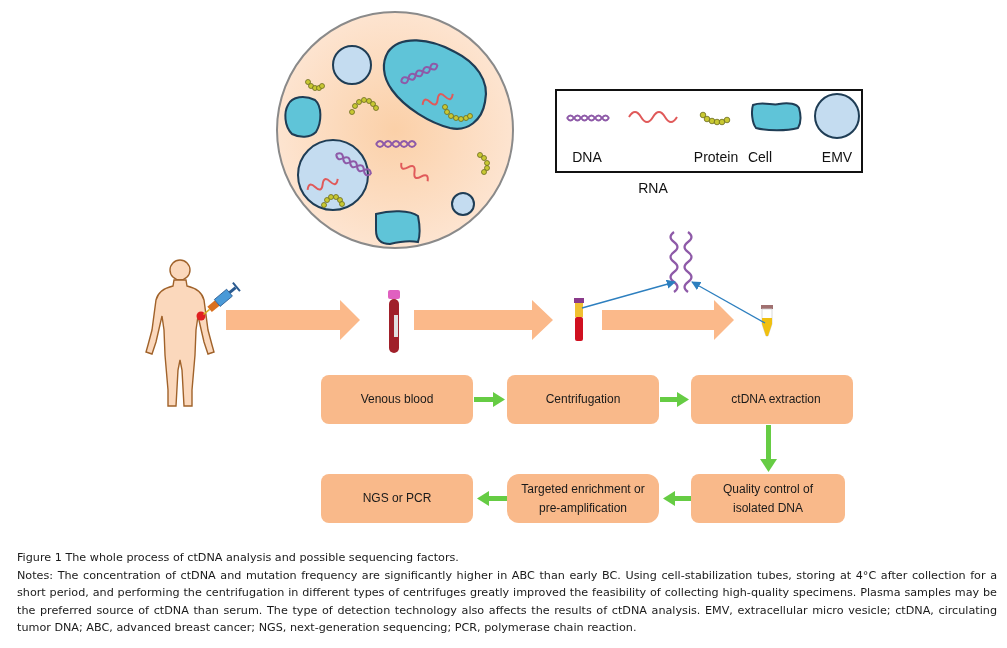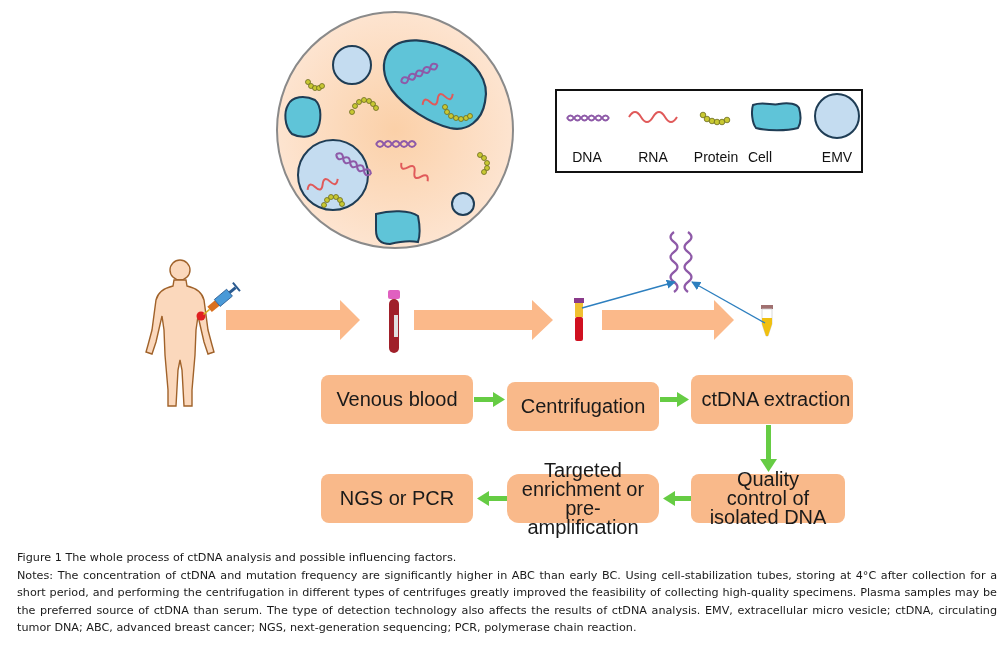--- a/index.html
+++ b/index.html
@@ -1,18 +1,18 @@
 <!DOCTYPE html>
 <html><head>
 <meta charset="utf-8">
 <style>
   html, body { margin:0; padding:0; background:#ffffff; }
   body { width:1007px; height:648px; position:relative; overflow:hidden; font-family:"Liberation Sans", sans-serif; }
   .abs { position:absolute; }
-  .box { position:absolute; background:#f9b98a; border-radius:8px; display:flex; align-items:center; justify-content:center; text-align:center; color:#1a1a1a; font-size:20px; line-height:19px; font-family:"Liberation Sans", sans-serif; }
+  .box { position:absolute; background:#f9b98a; border-radius:8px; display:flex; align-items:center; justify-content:center; text-align:center; color:#1a1a1a; font-size:12px; line-height:19px; font-family:"Liberation Sans", sans-serif; }
   .legend { position:absolute; left:555px; top:89px; width:308px; height:84px; border:2px solid #111; box-sizing:border-box; background:#fff;padding-left:16px; }
   .legend-label { position:absolute; top:58px; font-size:14px; color:#111; font-family:"Liberation Sans", sans-serif; width:70px; text-align:center; }
   .caption { position:absolute; left:17px; top:549px; width:980px; font-family:"DejaVu Sans", sans-serif; font-size:11.2px; line-height:17.6px; color:#1a1a1a; }
   .caption p { margin:0; text-align:justify; }
   .caption b { font-weight:normal; }
 </style>
 </head>
 <body>
 
 <svg class="abs" style="left:270px;top:0;" width="250" height="250">
@@ -97,21 +97,21 @@
         <circle cx="150" cy="28" r="2.8"></circle>
         <circle cx="155" cy="30" r="2.8"></circle>
         <circle cx="160" cy="31" r="2.8"></circle>
         <circle cx="165" cy="31" r="2.8"></circle>
         <circle cx="170" cy="29" r="2.8"></circle>
     </g>
     <path d="M196,14 C206,10 216,15 222,13 C232,11 240,13 242,17 C244,24 244,32 241,37 C230,40 210,40 199,37 C195,32 194,20 196,14 Z" fill="#5fc4d8" stroke="#1f3d55" stroke-width="2"></path>
     <circle cx="280" cy="25" r="22" fill="#c4dcf0" stroke="#1f3d55" stroke-width="2"></circle>
   </svg>
   <span class="legend-label" style="left:-5px;">DNA</span>
-  <span class="legend-label" style="left:61px;">RNA</span>
+  <span class="legend-label" style="left:61px;margin-top:31px;">RNA</span>
   <span class="legend-label" style="left:124px;">Protein</span>
   <span class="legend-label" style="left:168px;">Cell</span>
   <span class="legend-label" style="left:245px;">EMV</span>
 </div>
 
 <svg class="abs" style="left:140px;top:220px;" width="680" height="200">
 
   <g fill="#fbd8bc" stroke="#a0622a" stroke-width="1.4">
     <circle cx="40" cy="50" r="10"></circle>
     <path d="M34,60 L46,60 L47,66 C56,68 62,72 64,80 L68,110 L72,125 L74,132 L68,134 L64,122 L58,96 L56,110 L55,135 L52,170 L52,186 L44,186 L42,150 L40,140 L38,150 L36,186 L28,186 L28,170 L25,135 L24,110 L22,96 L16,122 L12,134 L6,132 L8,125 L12,110 L16,80 C18,72 24,68 33,66 Z"></path>
@@ -160,21 +160,21 @@
       <path d="M0,0 L10,5 L0,10 Z" fill="#2d7fbf"></path>
     </marker>
   </defs>
   <line x1="442" y1="88" x2="535" y2="62" stroke="#2d7fbf" stroke-width="1.3" marker-end="url(#ab)"></line>
   <line x1="625" y1="103" x2="552" y2="62" stroke="#2d7fbf" stroke-width="1.3" marker-end="url(#ab)"></line>
 </svg>
 
 <div class="box" style="left:321px;top:375px;width:152px;height:49px;">
     <span>Venous blood</span>
   </div>
-<div class="box" style="left:507px;top:375px;width:152px;height:49px;margin-top:7px;">
+<div class="box" style="left:507px;top:375px;width:152px;height:49px;">
     <span>Centrifugation</span>
   </div>
 <div class="box" style="left:691px;top:375px;width:154px;height:49px;padding-left:8px;">
     <span>ctDNA extraction</span>
   </div>
 <div class="box" style="left:691px;top:474px;width:154px;height:49px;padding:0 14px;box-sizing:border-box;">
     <span>Quality control of isolated DNA</span>
   </div>
 <div class="box" style="left:507px;top:474px;width:152px;height:49px;padding:0 6px;box-sizing:border-box;border-radius:12px;">
     <span>Targeted enrichment or pre-amplification</span>
@@ -202,15 +202,15 @@
         <polygon points="675,491 663,498.5 675,506"></polygon>
       </g>
     <g>
         <rect x="488" y="496" width="19" height="5"></rect>
         <polygon points="489,491 477,498.5 489,506"></polygon>
       </g>
   </g>
 </svg>
 
 <div class="caption">
-  <p><b>Figure 1</b> <span>The whole process of ctDNA analysis and possible influencing factors.</span></p>
+  <p><b>Figure 1</b> <span>The whole process of ctDNA analysis and possible sequencing factors.</span></p>
   <p><b>Notes:</b> <span>The concentration of ctDNA and mutation frequency are significantly higher in ABC than early BC. Using cell-stabilization tubes, storing at 4°C after collection for a short period, and performing the centrifugation in different types of centrifuges greatly improved the feasibility of collecting high-quality specimens. Plasma samples may be the preferred source of ctDNA than serum. The type of detection technology also affects the results of ctDNA analysis. EMV, extracellular micro vesicle; ctDNA, circulating tumor DNA; ABC, advanced breast cancer; NGS, next-generation sequencing; PCR, polymerase chain reaction.</span></p>
 </div>
 
 </body></html>

